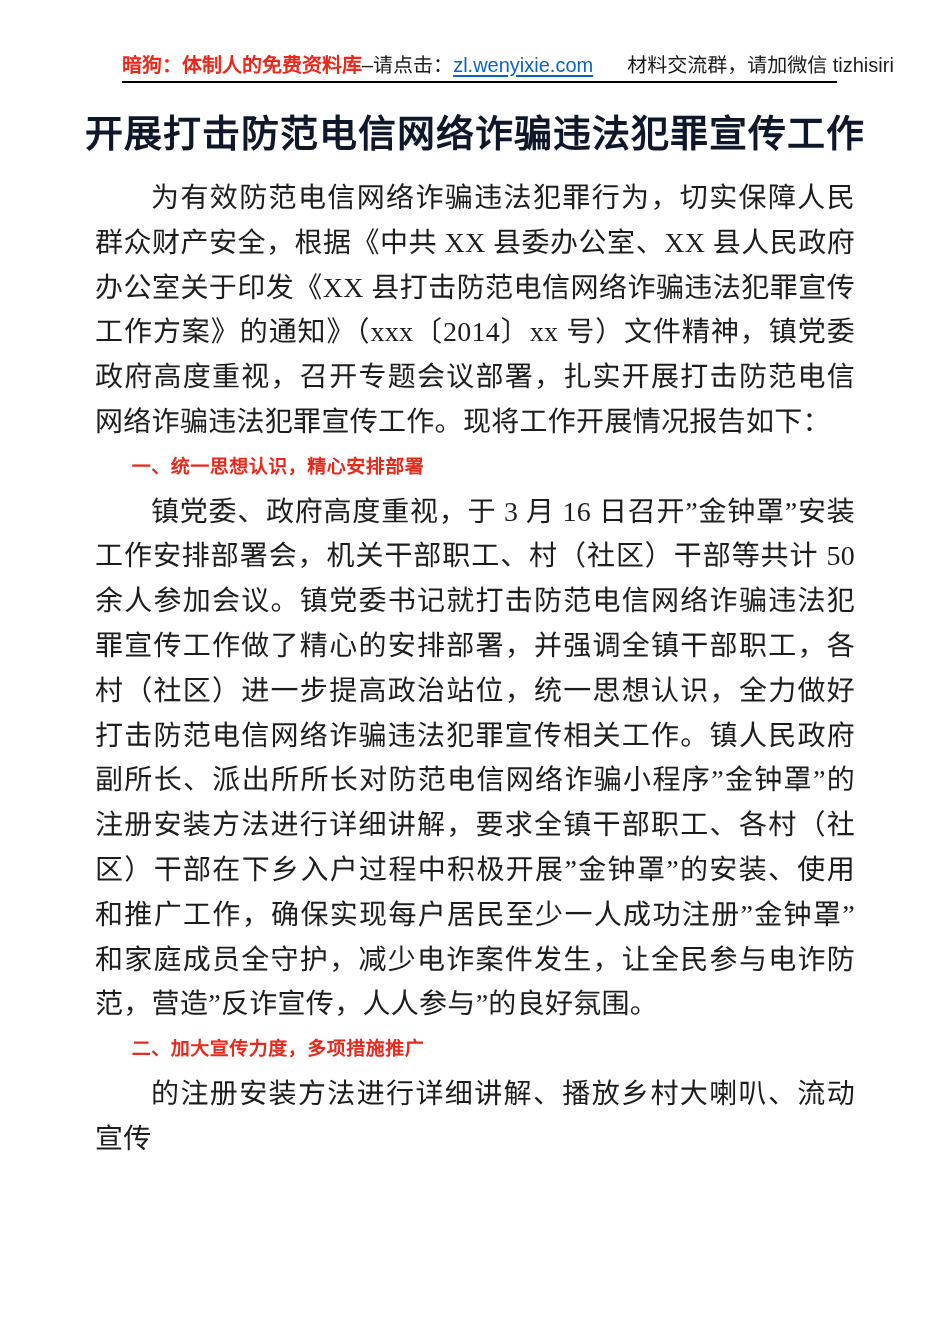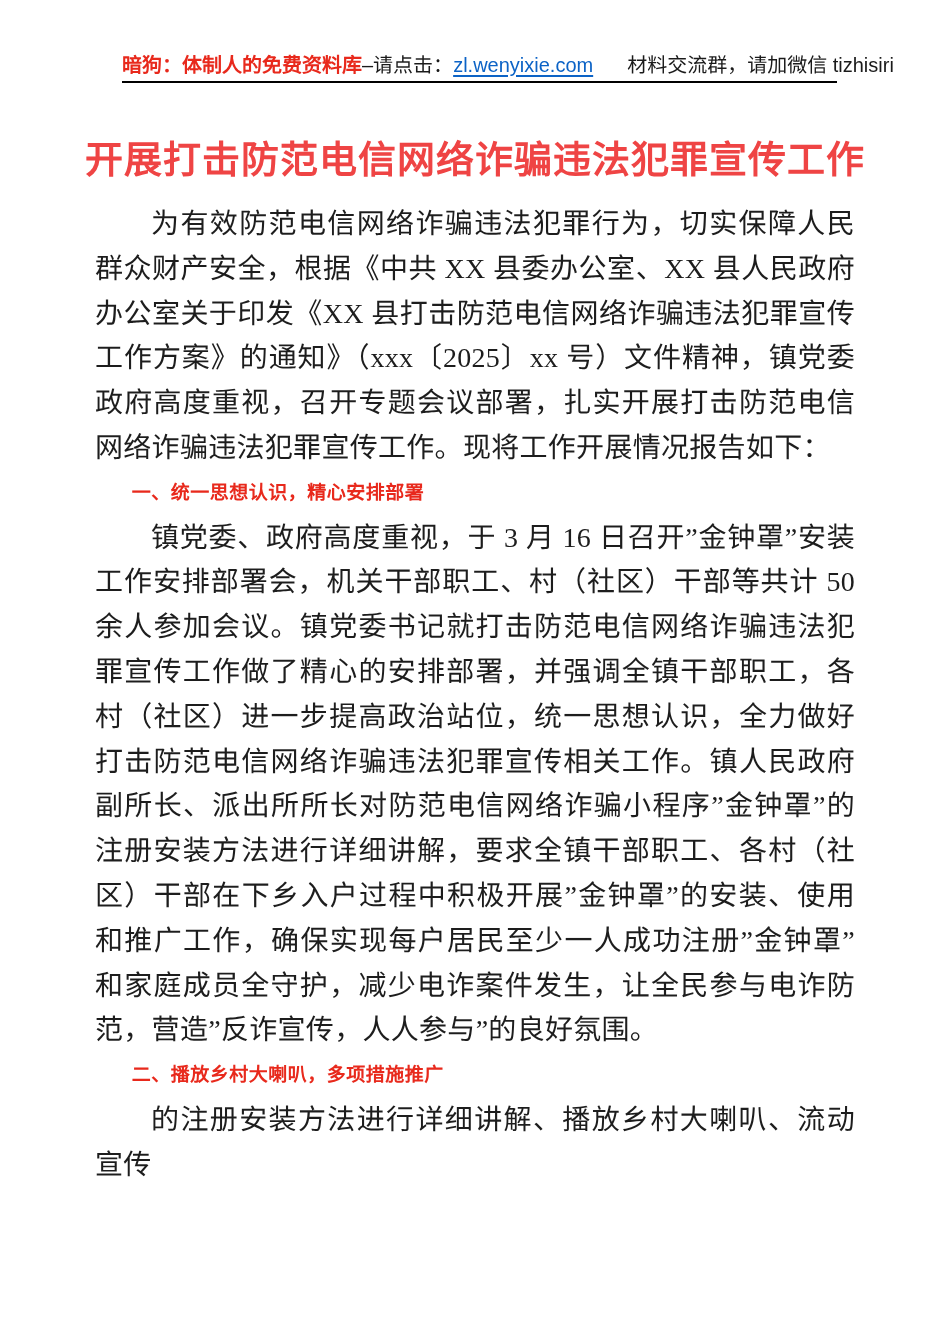--- a/index.html
+++ b/index.html
@@ -53,27 +53,27 @@
     width:100%;
   }
   
   .doc{
     position:absolute;
     top:82px;
     left:0;
     width:950px;
   }
   .title{
-    margin-top:50px;
+    margin-top:24px;
     text-align:center;
     font-family:"Liberation Serif","DejaVu Serif",serif;
     font-weight:bold;
     font-size:38px;
     line-height:57px;
-    color:#ef4444;
+    color:#0f172a;
     letter-spacing:1px;
   }
   .title-line{display:block;}
   .doc-text{
     margin:0 95px;
     font-family:"Liberation Serif","DejaVu Serif",serif;
     font-size:28px;
     line-height:44.8px;
     color:var(--body-text,#1d1d1d);
   }
@@ -104,24 +104,24 @@
     </div>
     <div class="hdr-divider"></div>
   </div>
 
   <div class="doc">
 
     <h1 class="title">
       <span class="title-line">开展打击防范电信网络诈骗违法犯罪宣传工作</span>
     </h1>
 
-    <p class="doc-text body-p first">为有效防范电信网络诈骗违法犯罪行为，切实保障人民群众财产安全，根据《中共 XX 县委办公室、XX 县人民政府办公室关于印发《XX 县打击防范电信网络诈骗违法犯罪宣传工作方案》的通知》（xxx〔2025〕xx 号）文件精神，镇党委政府高度重视，召开专题会议部署，扎实开展打击防范电信网络诈骗违法犯罪宣传工作。现将工作开展情况报告如下：</p>
+    <p class="doc-text body-p first">为有效防范电信网络诈骗违法犯罪行为，切实保障人民群众财产安全，根据《中共 XX 县委办公室、XX 县人民政府办公室关于印发《XX 县打击防范电信网络诈骗违法犯罪宣传工作方案》的通知》（xxx〔2014〕xx 号）文件精神，镇党委政府高度重视，召开专题会议部署，扎实开展打击防范电信网络诈骗违法犯罪宣传工作。现将工作开展情况报告如下：</p>
 
     <h2 class="doc-text sec">一、统一思想认识，精心安排部署</h2>
 
     <p class="doc-text body-p">镇党委、政府高度重视，于 3 月 16 日召开”金钟罩”安装工作安排部署会，机关干部职工、村（社区）干部等共计 50 余人参加会议。镇党委书记就打击防范电信网络诈骗违法犯罪宣传工作做了精心的安排部署，并强调全镇干部职工，各村（社区）进一步提高政治站位，统一思想认识，全力做好打击防范电信网络诈骗违法犯罪宣传相关工作。镇人民政府副所长、派出所所长对防范电信网络诈骗小程序”金钟罩”的注册安装方法进行详细讲解，要求全镇干部职工、各村（社区）干部在下乡入户过程中积极开展”金钟罩”的安装、使用和推广工作，确保实现每户居民至少一人成功注册”金钟罩”和家庭成员全守护，减少电诈案件发生，让全民参与电诈防范，营造”反诈宣传，人人参与”的良好氛围。</p>
 
-    <h2 class="doc-text sec">二、播放乡村大喇叭，多项措施推广</h2>
+    <h2 class="doc-text sec">二、加大宣传力度，多项措施推广</h2>
 
     <p class="doc-text body-p">的注册安装方法进行详细讲解、播放乡村大喇叭、流动宣传</p>
 
   </div>
 </div>
 
 </body></html>

